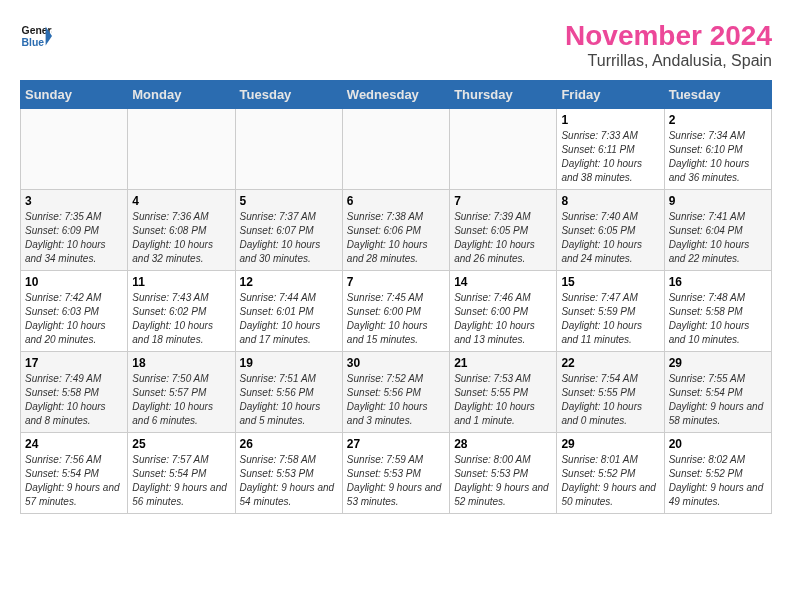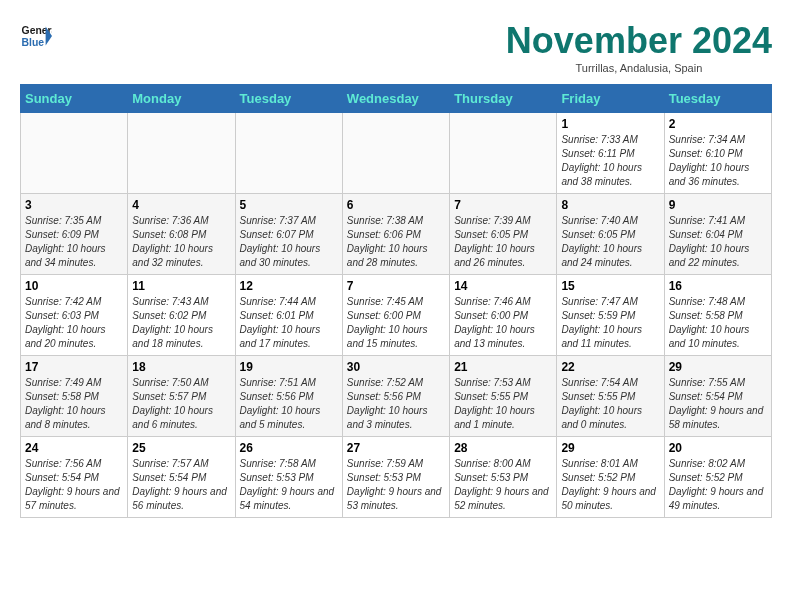--- a/index.html
+++ b/index.html
@@ -22,37 +22,36 @@
       gap: 4px;
     }
     .logo-icon {
       width: 32px;
       height: 32px;
     }
     .title-area {
       text-align: right;
     }
     .month-title {
-      font-size: 36px;
+      font-size: 28px;
       font-weight: bold;
-      color: #0f766e;
+      color: #ec4899;
     }
     .location {
-      font-size: 11px;
+      font-size: 16px;
       color: #444;
-      text-align: center;
     }
     .calendar {
       width: 100%;
       border-collapse: collapse;
       font-size: 11px;
     }
     .calendar th {
       background-color: #2b6cb0;
-      color: #5eead4;
+      color: #e5e5e5;
       padding: 6px 4px;
       text-align: left;
       font-size: 13px;
       border: 1px solid #2b6cb0;
     }
     .calendar td {
       border: 1px solid #ccc;
       vertical-align: top;
       padding: 4px;
       width: calc(100% / 7);

